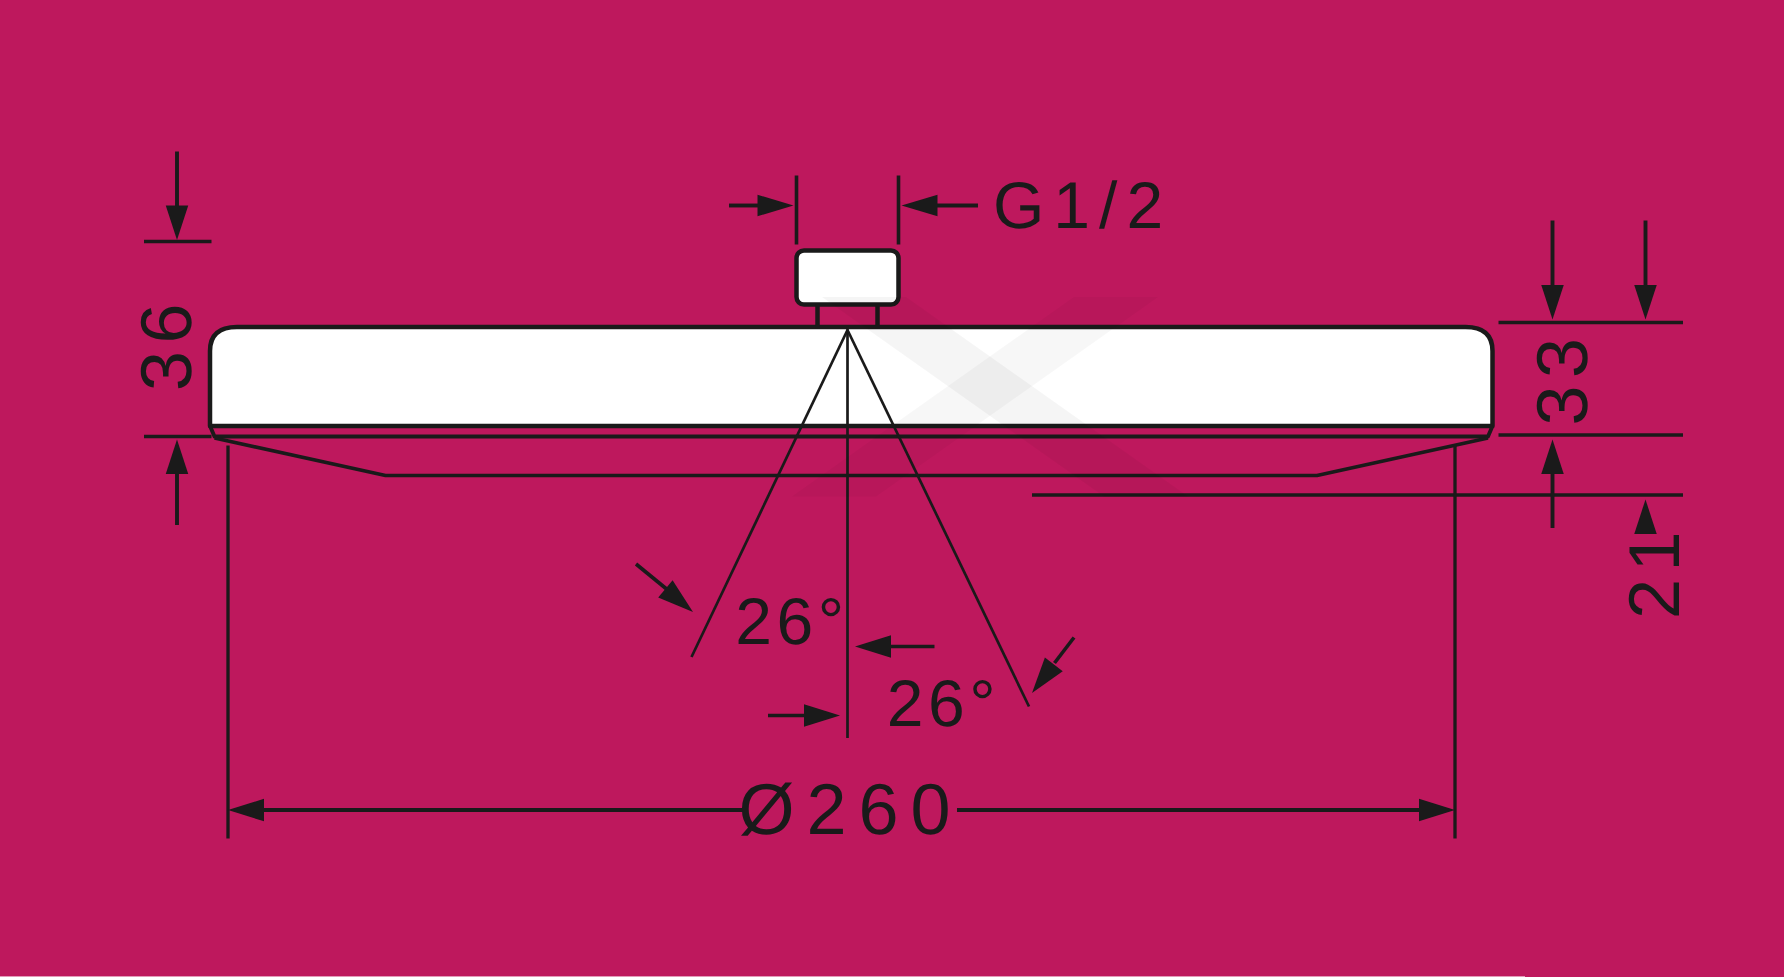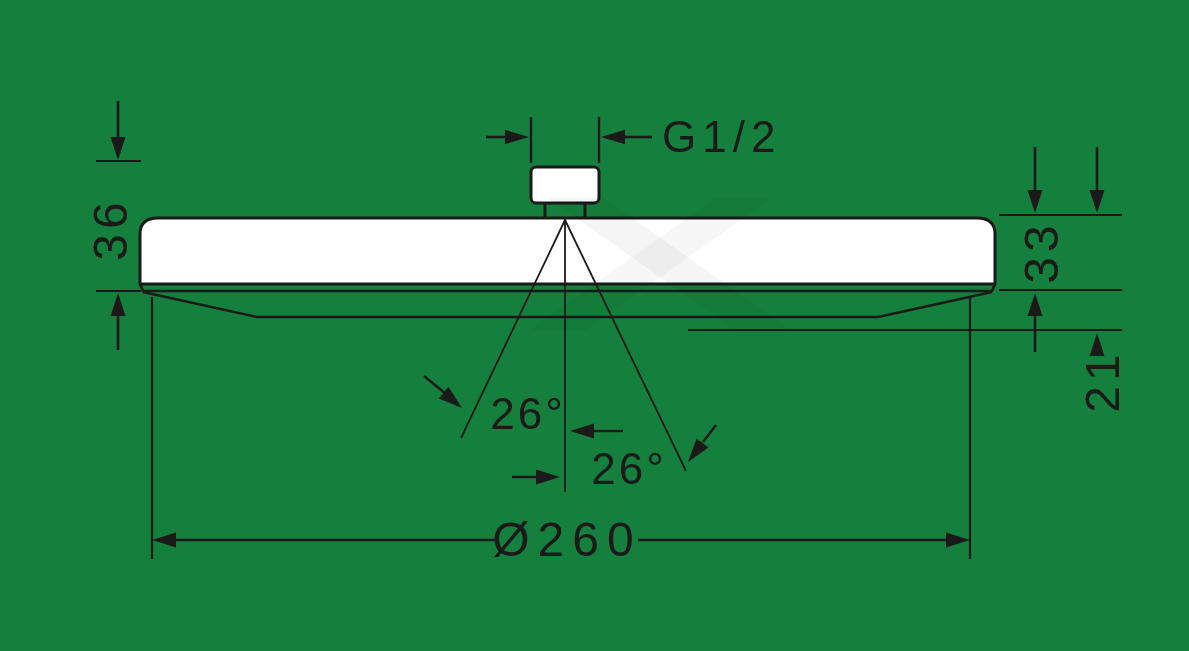--- a/index.html
+++ b/index.html
@@ -5,21 +5,21 @@
   html, body {
     margin: 0;
     padding: 0;
     background: #ffffff;
     font-family: "Liberation Sans", sans-serif;
   }
   .canvas {
     position: relative;
     width: 1189px;
     height: 651px;
-    background: #15803d;
+    background: #be185d;
     overflow: hidden;
   }
   svg text {
     fill: #1a1a1a;
     font-family: "Liberation Sans", sans-serif;
   }
   .dim-text   { font-size: 48px; letter-spacing: 5px; }
   .angle-text { font-size: 44px; letter-spacing: 3px; }
   .dia-text   { font-size: 48px; letter-spacing: 8px; }
   .thread-text{ font-size: 44px; letter-spacing: 6px; }

